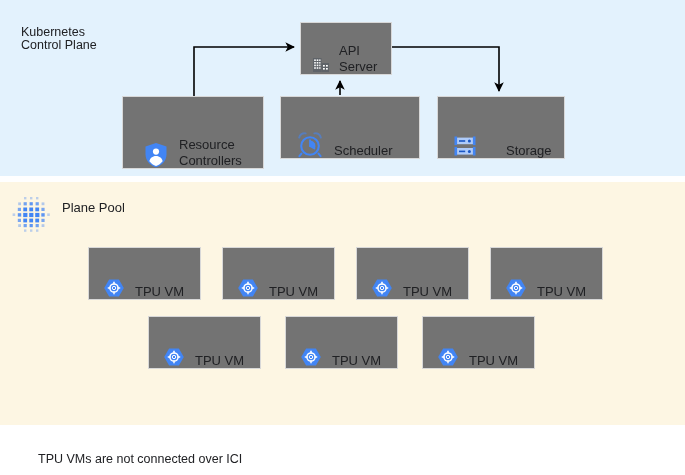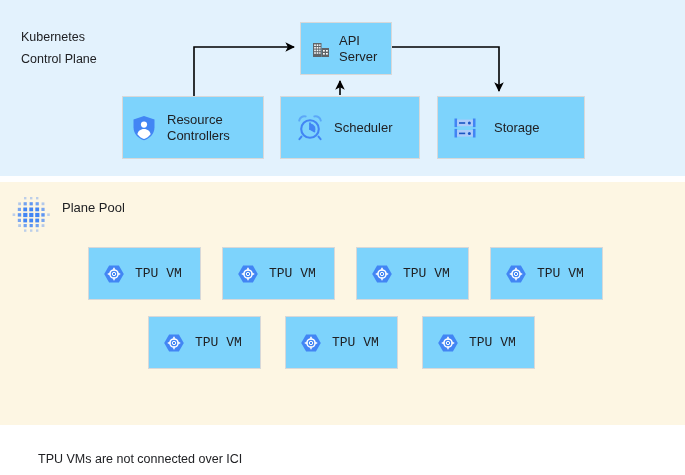--- a/index.html
+++ b/index.html
@@ -31,21 +31,21 @@
   #node-pool-band {
     top: 182px;
     height: 243px;
     background: #fdf6e3;
   }
 
   
   .section-title {
     position: absolute;
     font-size: 12.5px;
-    line-height: 22px;
+    line-height: 13px;
     color: #202124;
     white-space: pre-line;
   }
   #control-plane-title {
     left: 21px;
     top: 26px;
   }
   #node-pool-title {
     left: 62px;
     top: 200px;
@@ -58,64 +58,64 @@
     position: absolute;
     left: 11px;
     top: 193px;
     width: 42px;
     height: 42px;
   }
 
   
   .box {
     position: absolute;
-    background: #7dd3fc;
+    background: #737373;
     border: 1px solid #d8d8d8;
     display: flex;
-    align-items: center;
+    align-items: flex-end;
   }
   .box .icon-slot {
     flex: 0 0 auto;
     display: flex;
     align-items: center;
     justify-content: center;
   }
   .box .box-label {
     font-size: 13px;
     line-height: 15.5px;
     color: #202124;
     white-space: pre-line;
   }
 
   
   #api-server-box {
     left: 300px; top: 22px; width: 92px; height: 53px;
     padding-left: 10px; gap: 8px;
   }
   #resource-controllers-box {
-    left: 122px; top: 96px; width: 142px; height: 63px;
-    padding-left: 9px; gap: 11px;
+    left: 122px; top: 96px; width: 142px; height: 73px;
+    padding-left: 21px; gap: 11px;
   }
   #scheduler-box {
     left: 280px; top: 96px; width: 140px; height: 63px;
     padding-left: 16px; gap: 11px;
   }
   #storage-box {
-    left: 437px; top: 96px; width: 148px; height: 63px;
-    padding-left: 15px; gap: 17px;
+    left: 437px; top: 96px; width: 128px; height: 63px;
+    padding-left: 15px; gap: 29px;
   }
 
   
   .tpu-box {
     width: 113px;
     height: 53px;
     padding-left: 14px;
     gap: 10px;
   }
-  .tpu-box .box-label { font-size: 13px; font-family: Liberation Mono, monospace; }
+  .tpu-box .box-label { font-size: 13px; }
 
   
   #connectors {
     position: absolute;
     left: 0; top: 0;
     width: 685px; height: 475px;
     pointer-events: none;
   }
 
   

